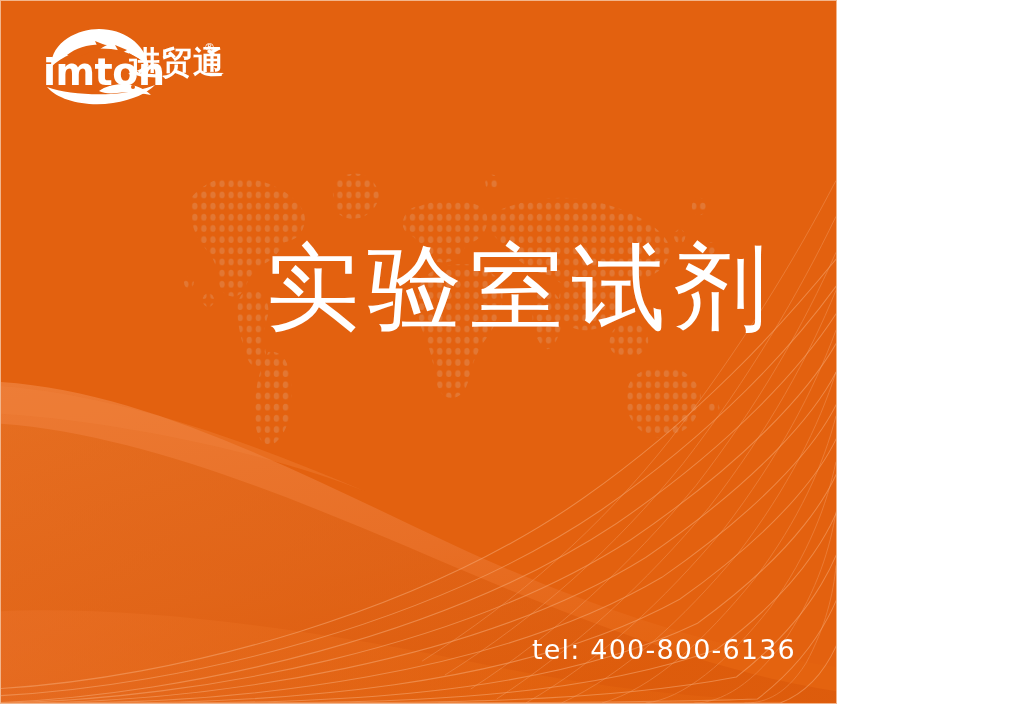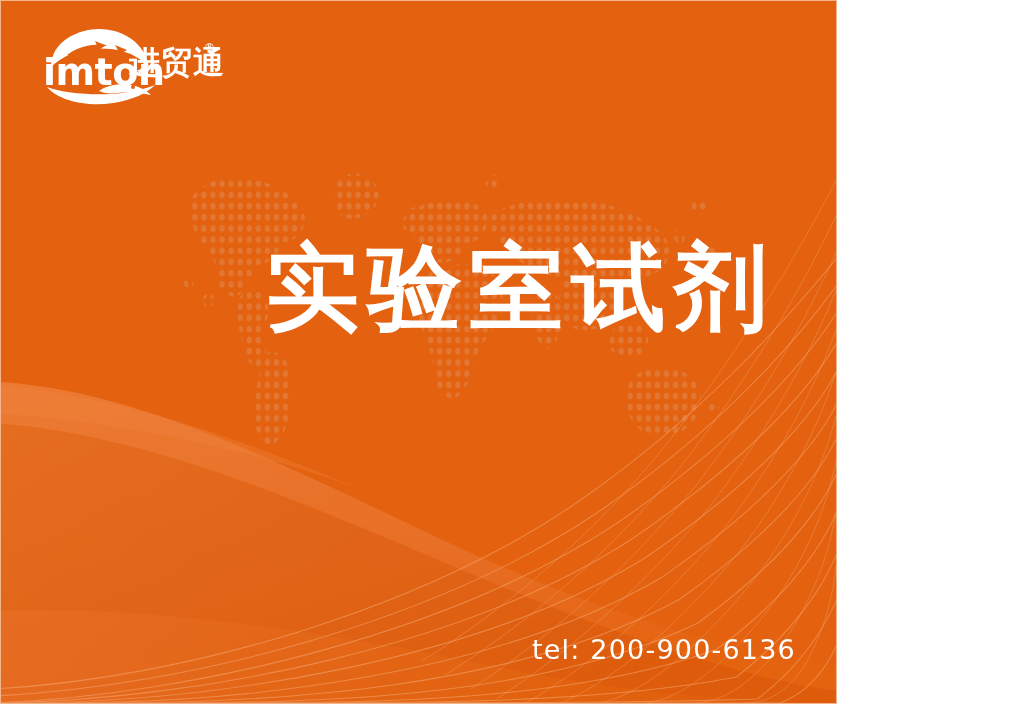--- a/index.html
+++ b/index.html
@@ -67,21 +67,20 @@
     font-family: "DejaVu Sans", "Liberation Sans", sans-serif;
     font-weight: 400;
     color: #ffffff;
     white-space: nowrap;
   }
   #hl-line-1 {
     font-size: 94px;
     line-height: 118px;
     letter-spacing: 8px;
     text-indent: 8px;
-    font-weight: bold;
   }
   #hl-line-2 {
     font-size: 96px;
     line-height: 118px;
     letter-spacing: 6px;
     text-indent: 6px;
   }
   
   #phone {
     position: absolute;
@@ -238,15 +237,15 @@
       </g>
     </svg>
   </div>
   <div class="logo-cn">进贸通</div>
   <div class="logo-reg">®</div>
 
   <div id="headline">
     <span class="hl-line" id="hl-line-1">实验室试剂</span>
   </div>
 
-  <div id="phone">tel: 200-900-6136</div>
+  <div id="phone">tel: 400-800-6136</div>
 
 </div>
 
 </body></html>

